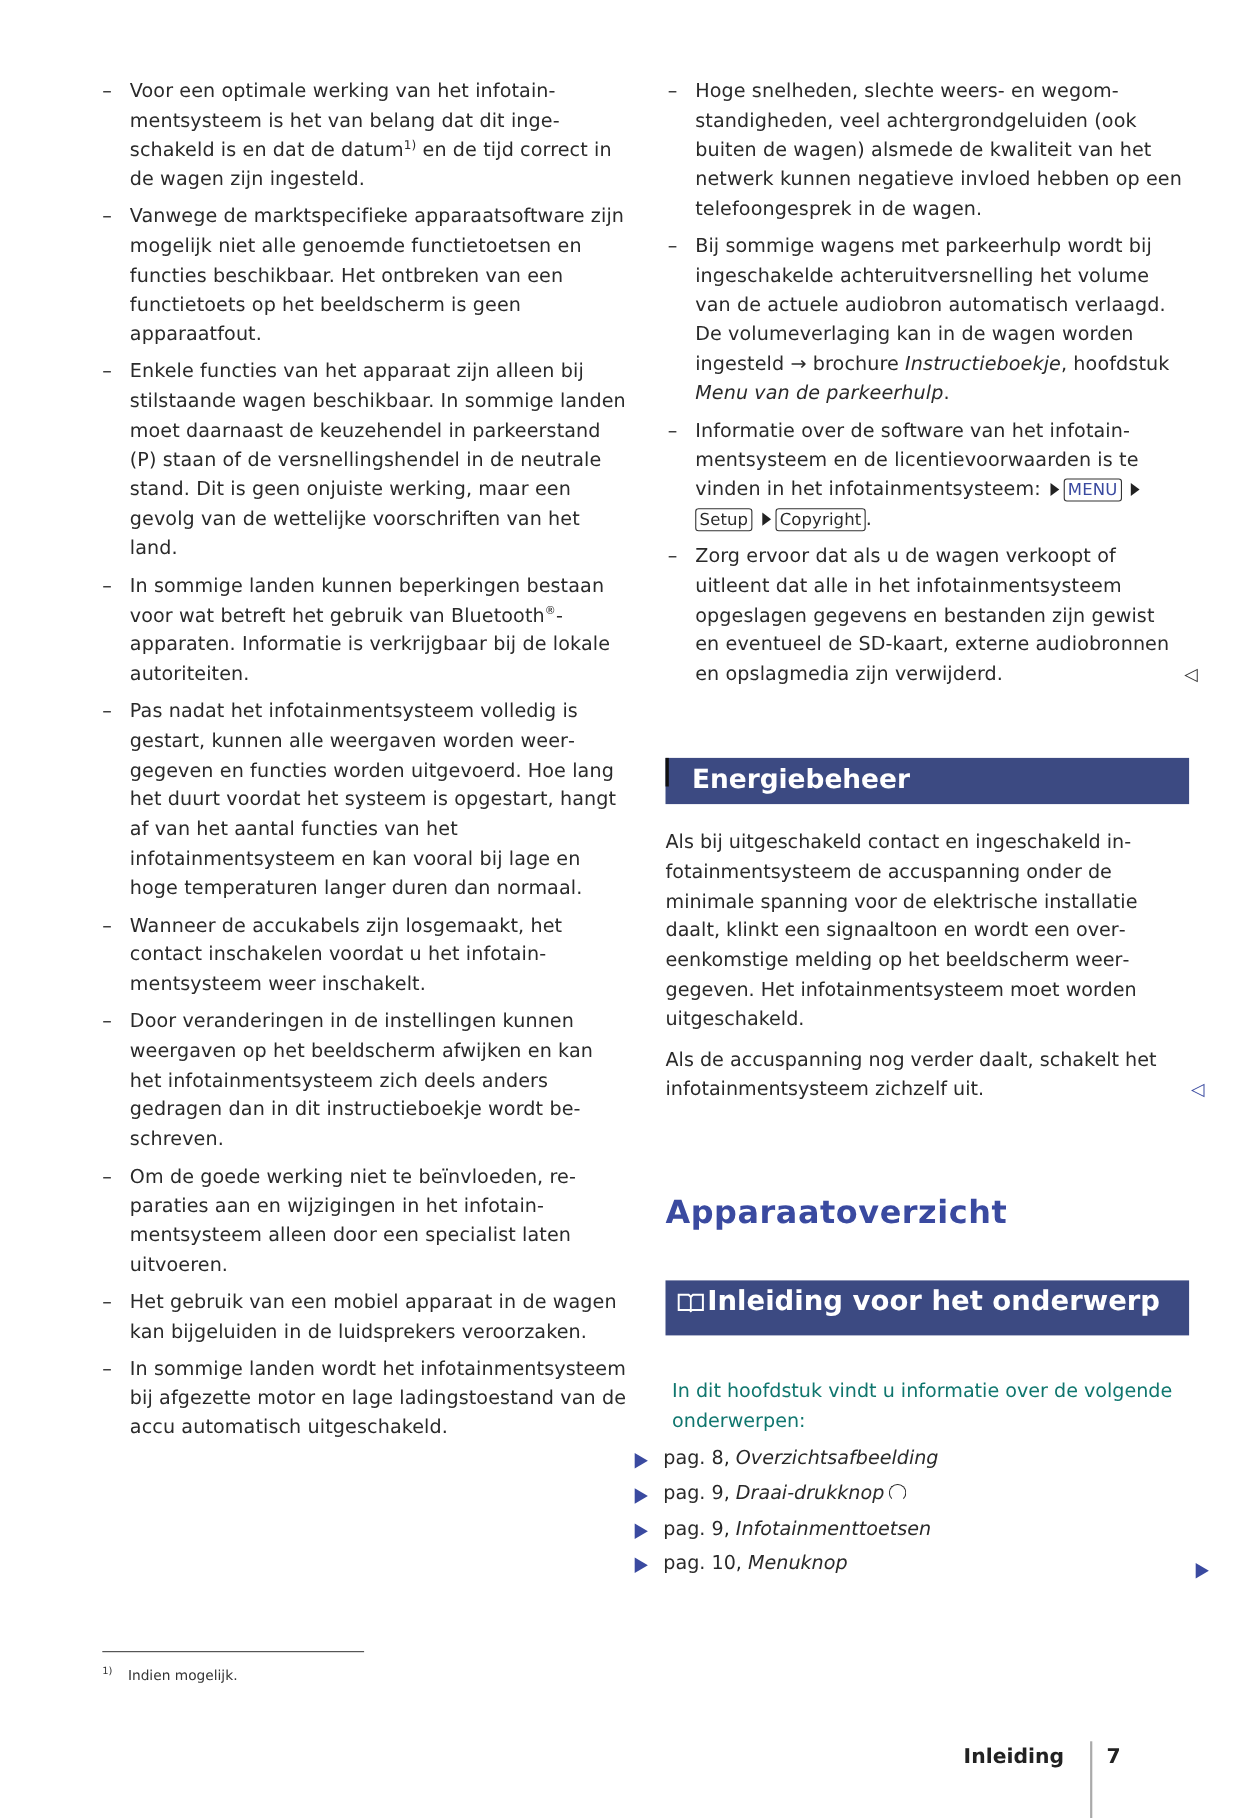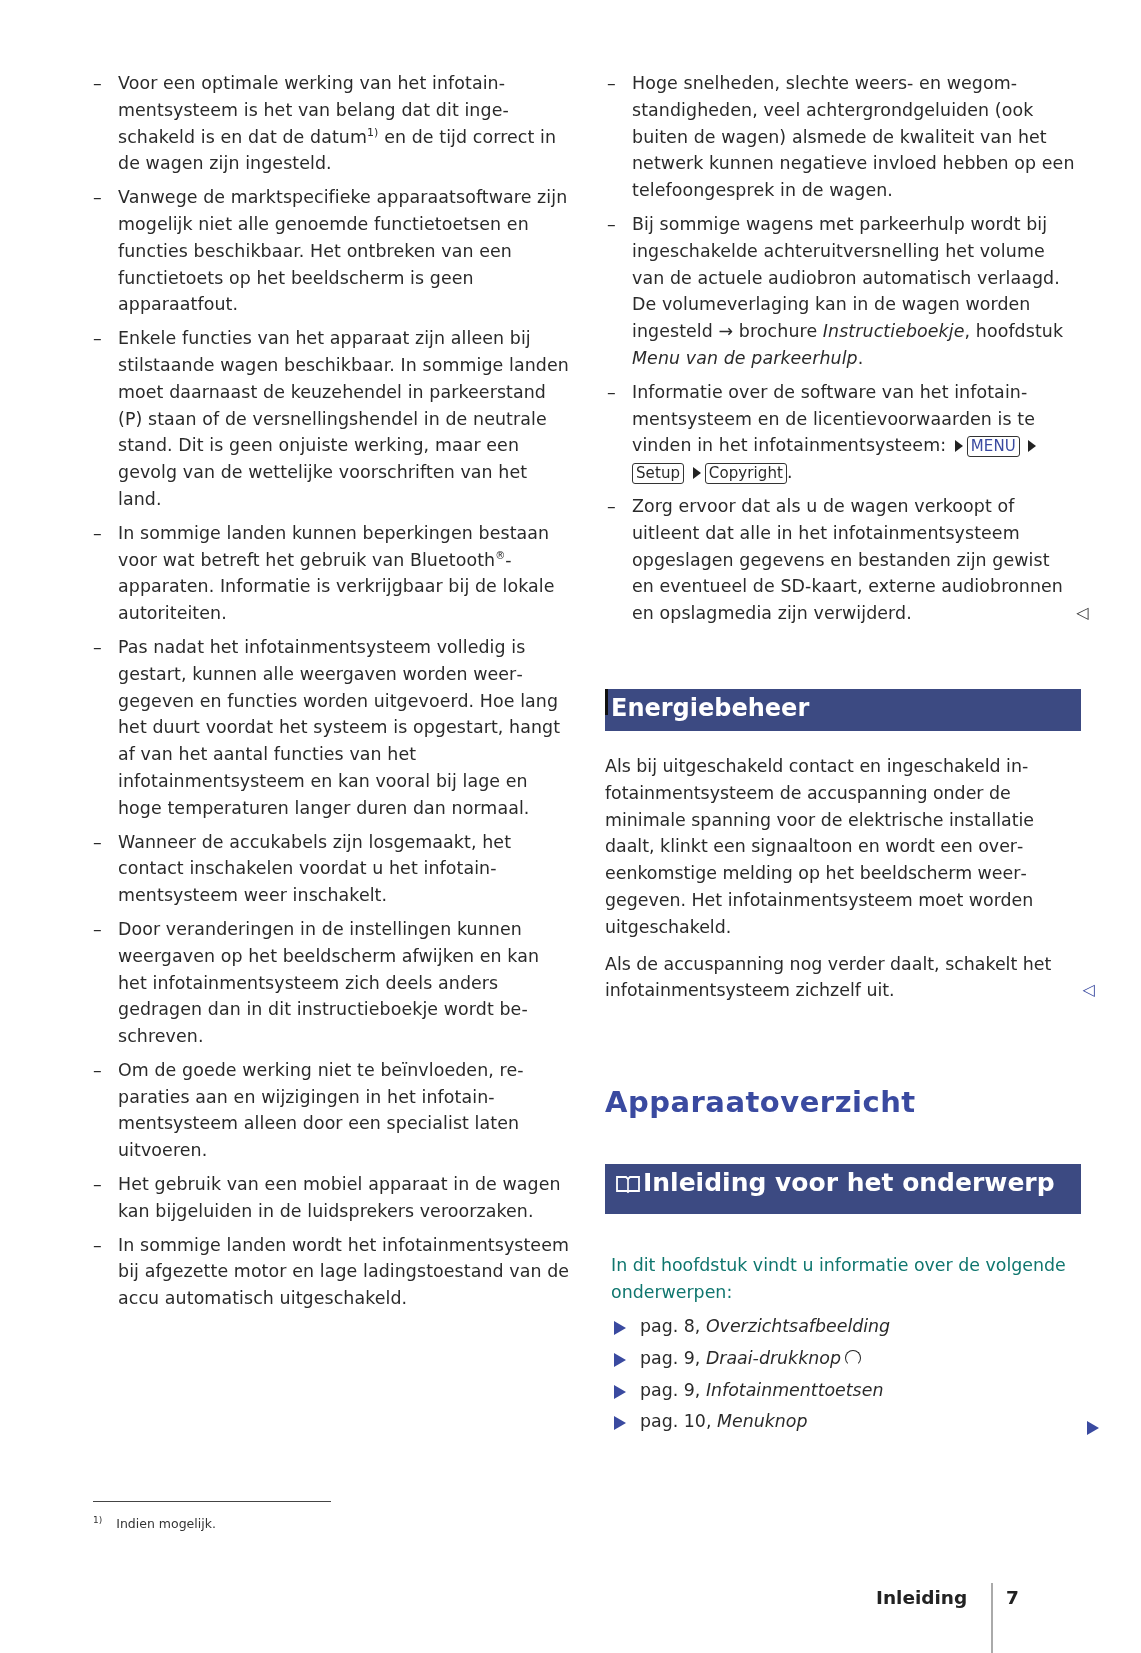--- a/index.html
+++ b/index.html
@@ -13,32 +13,32 @@
   .item-text { display:block; }
   sup { font-size:11px; line-height:0; }
   .reg { font-size:10px; vertical-align:super; line-height:0; }
   .it { font-style:italic; }
   .key { display:inline-block; border:1.4px solid #333; border-radius:3px; padding:0 3px; font-size:15px; line-height:19px; }
   .key.menu { color:#3a4aa0; border-color:#333; }
   .tri { display:inline-block; width:0; height:0; border-top:6px solid transparent; border-bottom:6px solid transparent; border-left:8px solid #222; margin:0 4px 0 3px; vertical-align:-1px; }
   .end-mark { position:absolute; right:-12px; color:#333; font-size:16px; }
   .end-mark.blue { color:#3a4aa0; }
   .hbar { position:absolute; left:605px; width:476px; background:#3c4a82; color:#fff; font-weight:bold; }
-  .hbar .txt { position:absolute; left:6px; }
+  .hbar .txt { position:absolute; left:24px; }
   .h-energie { top:689px; height:42px; font-size:24px; }
   .h-energie .txt { top:5px; }
   .h-energie .edge { position:absolute; left:0; top:0; width:3px; height:26px; background:#111; }
   .h-inleiding { top:1164px; height:50px; font-size:25px; }
   .h-inleiding .txt { top:4px; left:38px; }
   .book-icon { position:absolute; left:10px; top:10px; width:26px; height:20px; }
   .energy { position:absolute; left:605px; width:470px; top:753px; font-size:17.4px; line-height:26.8px; }
   .energy p { margin:0 0 10px 0; position:relative; }
   .h-apparaat { position:absolute; left:605px; top:1085px; color:#3a4aa0; font-weight:bold; font-size:29px; letter-spacing:0.5px; }
   .intro { position:absolute; left:611px; top:1252px; width:470px; font-size:17.4px; line-height:26.8px; color:#0f766e; }
-  .toc { position:absolute; left:614px; top:1311px; width:470px; font-size:17.4px; line-height:31.8px; }
+  .toc { position:absolute; left:577px; top:1311px; width:470px; font-size:17.4px; line-height:31.8px; }
   .toc-item { position:relative; padding-left:26px; }
   .toc-arrow { position:absolute; left:0; top:10px; width:0; height:0; border-top:7px solid transparent; border-bottom:7px solid transparent; border-left:12px solid #3a4aa0; }
   .knob { display:inline-block; width:14px; height:14px; border:1.6px solid #222; border-radius:50%; border-bottom-color:transparent; vertical-align:-2px; margin-left:4px; }
   .next-arrow { position:absolute; left:1087px; top:1421px; width:0; height:0; border-top:7px solid transparent; border-bottom:7px solid transparent; border-left:12px solid #3a4aa0; }
   .fn-rule { position:absolute; left:93px; top:1501px; width:238px; height:1px; background:#444; }
   .footnote { position:absolute; left:93px; top:1515px; font-size:12.5px; color:#333; }
   .footnote .fn-num { font-size:9px; vertical-align:super; margin-right:14px; }
   .footer-label { position:absolute; left:876px; top:1587px; font-size:18.5px; font-weight:bold; color:#222; }
   .footer-rule { position:absolute; left:991px; top:1583px; width:2px; height:70px; background:#aaa; }
   .page-num { position:absolute; left:1006px; top:1587px; font-size:18.5px; font-weight:bold; color:#222; }

